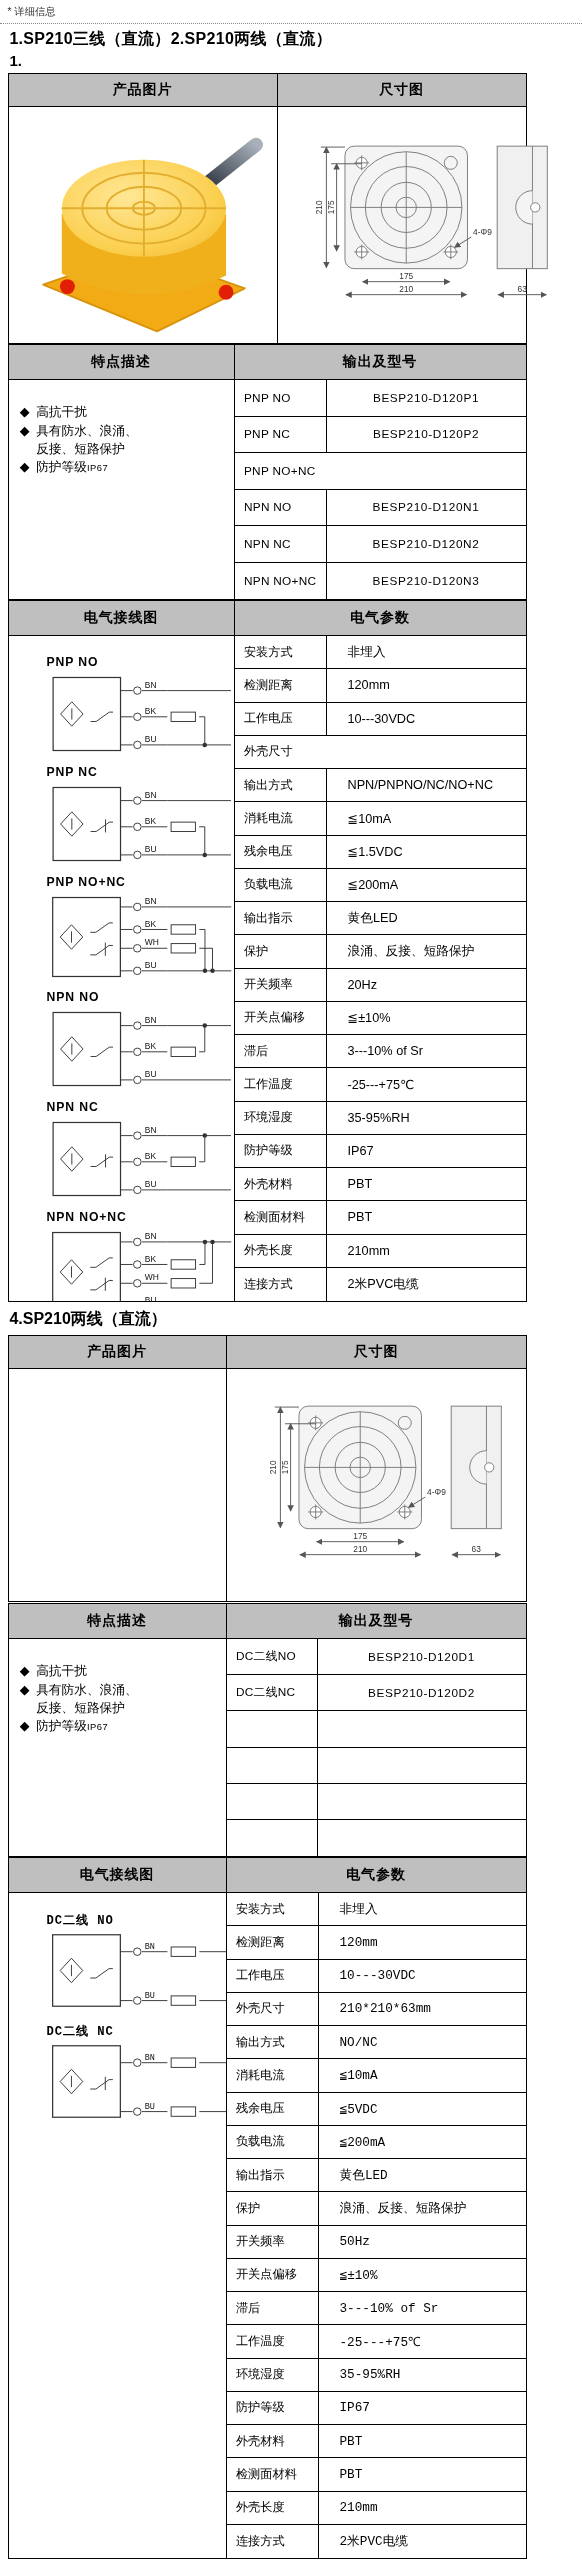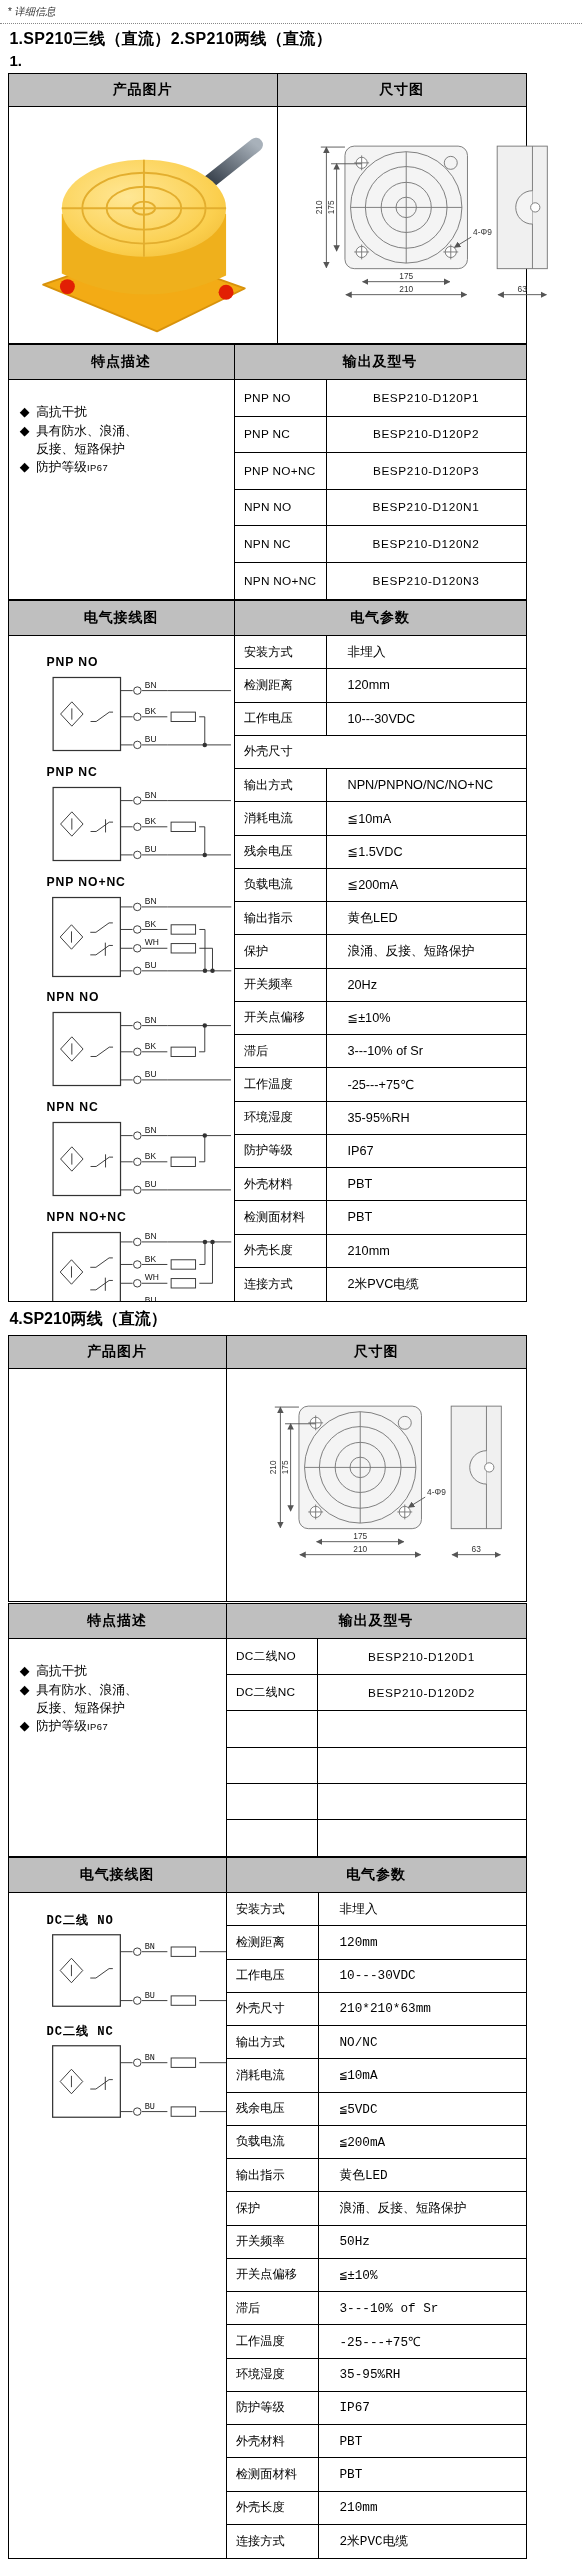--- a/index.html
+++ b/index.html
@@ -1,17 +1,17 @@
 <!DOCTYPE html>
 <html style="font-size:15px"><head>
 <meta charset="utf-8">
 <style>
   html,body{margin:0;padding:0;background:#fff;}
   body{width:582px;height:2576px;position:relative;font-family:"Liberation Sans","DejaVu Sans",sans-serif;color:#000;overflow:hidden;}
-  .note{position:absolute;top:4.7px;left:7.5px;font-size:10.3px;color:#333;font-style:italic;}
+  .note{position:absolute;top:4.7px;left:7.5px;font-size:10.3px;color:#333;}
   .dotline{position:absolute;top:22.6px;left:0;width:582px;border-bottom:0.9px dotted #888;}
   .h1{position:absolute;top:29px;left:9.4px;font-size:16px;font-weight:bold;letter-spacing:0.3px;}
   .secno{position:absolute;top:52px;left:9.4px;font-size:15px;font-weight:bold;}
   .h2{position:absolute;top:1309px;left:9.4px;font-size:16px;font-weight:bold;}
 
   .tbl{position:absolute;left:7.5px;width:519px;border:1.9px solid #000;box-sizing:border-box;background:#fff;display:flex;flex-direction:column;}
   .thead{display:grid;background:#bfbfbf;border-bottom:1.9px solid #000;flex:0 0 auto;}
   .th{display:flex;align-items:center;justify-content:center;font-weight:bold;font-size:14px;letter-spacing:0.9px;}
   .th.divr{border-right:1.9px solid #000;}
   .tb{flex:1 1 auto;display:grid;min-height:0;}
@@ -170,21 +170,20 @@
           <div class="ocell-m">BESP210-D120P1</div>
         </div>
 
         <div class="orow" style="grid-template-columns:91px 1fr;">
           <div class="ocell-t">PNP NC</div>
           <div class="ocell-m">BESP210-D120P2</div>
         </div>
 
         <div class="orow" style="grid-template-columns:91px 1fr;">
           <div class="ocell-t">PNP NO+NC</div>
-          <div class="ocell-m">BESP210-D120P3</div>
         </div>
 
         <div class="orow" style="grid-template-columns:91px 1fr;">
           <div class="ocell-t">NPN NO</div>
           <div class="ocell-m">BESP210-D120N1</div>
         </div>
 
         <div class="orow" style="grid-template-columns:91px 1fr;">
           <div class="ocell-t">NPN NC</div>
           <div class="ocell-m">BESP210-D120N2</div>

